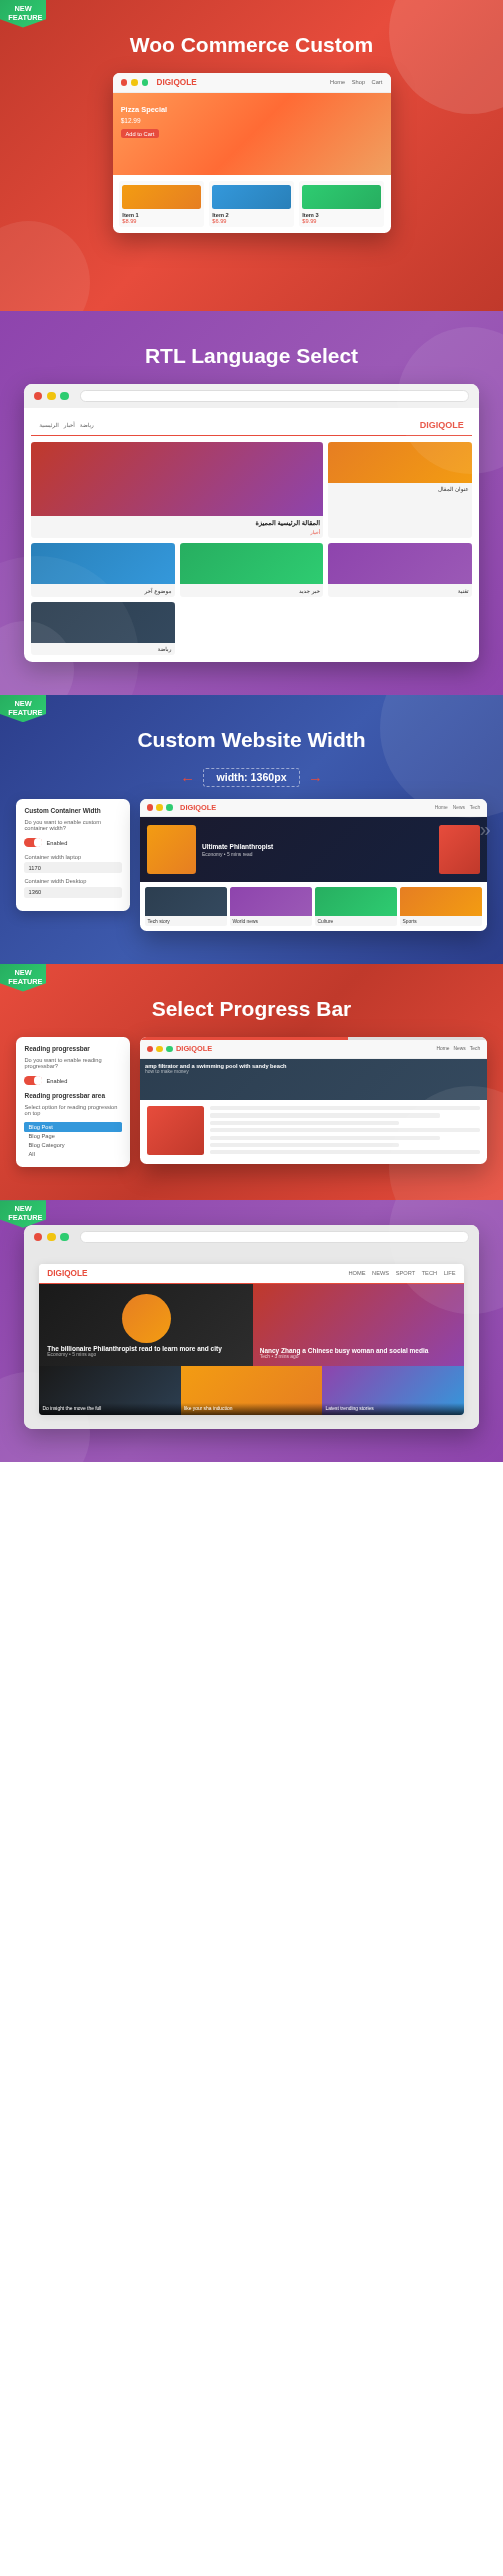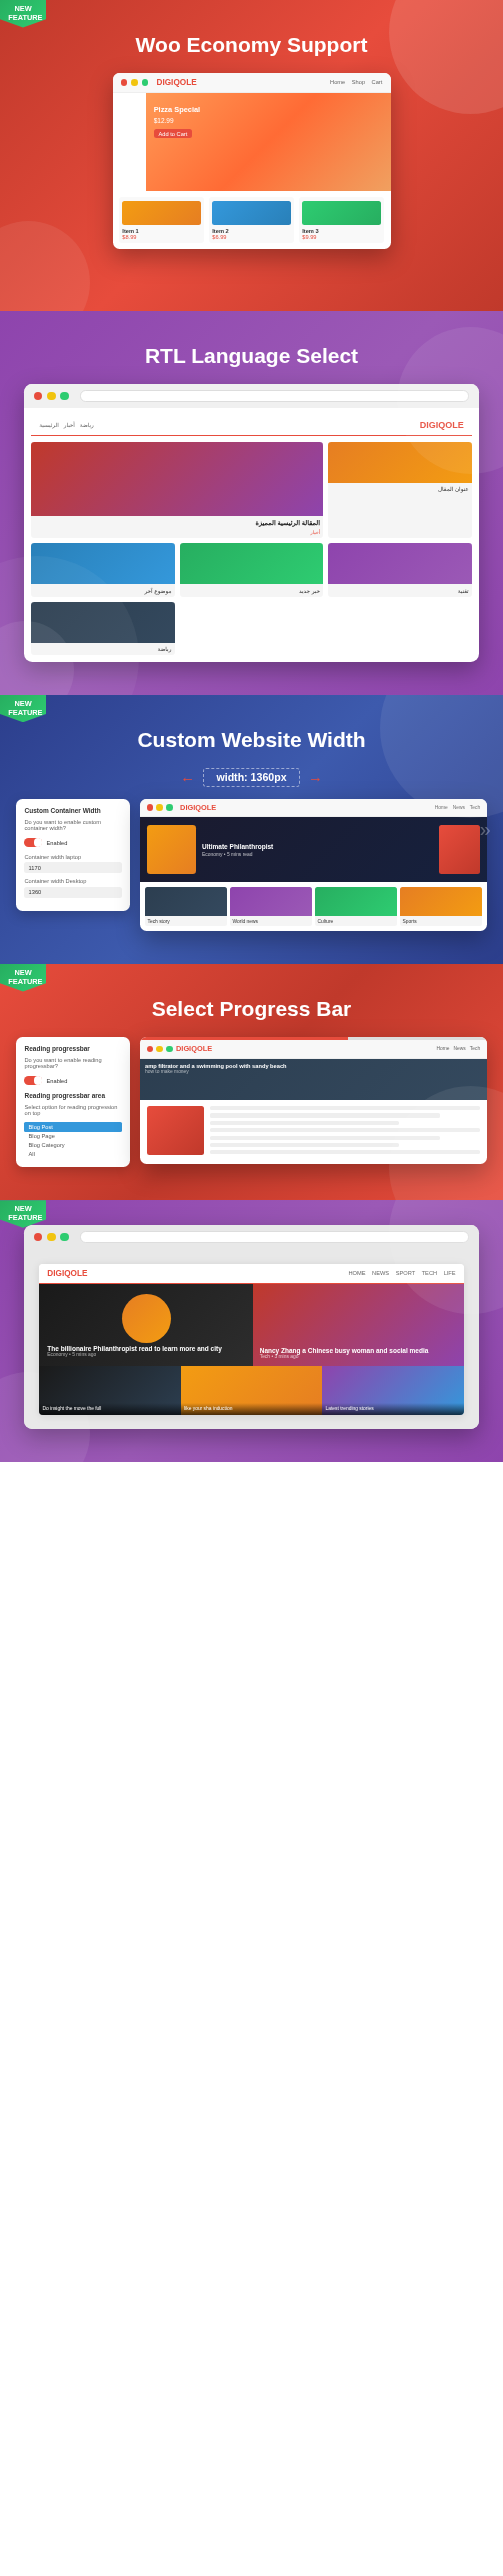--- a/index.html
+++ b/index.html
@@ -138,24 +138,23 @@
       align-items: center;
       gap: 4.1px;
       border-bottom: 0.8px solid #eee;
     }
     .mockup-dot { width: 6.5px; height: 6.5px; border-radius: 50%; }
     .mockup-brand { font-size: 8.2px; font-weight: bold; color: #e74c3c; margin-left: 4.1px; }
     .mockup-nav { display: flex; gap: 6.5px; margin-left: auto; }
     .mockup-nav-item { font-size: 5.7px; color: #666; }
     .mockup-hero {
       position: relative;
-      height: 98px;
+      height: 82px;
       background: linear-gradient(to right, #f5f5f5, #e0e0e0);
       overflow: hidden;
-      margin-left: 33px;
     }
     .mockup-hero-img {
       width: 100%;
       height: 100%;
       background: linear-gradient(135deg, #ff9a56 0%, #ff6b35 50%, #f0a060 100%);
     }
     .mockup-hero-text {
       position: absolute;
       left: 8.2px;
       top: 12.3px;
@@ -586,21 +585,21 @@
 </head>
 <body>
 
 <section class="section-woo">
   <div class="deco-circle" style="width:163px;height:163px;top:-49px;right:-49px;"></div>
   <div class="deco-circle" style="width:123px;height:123px;bottom:-33px;left:-33px;"></div>
 
   <div class="new-feature-badge">NEW
 FEATURE</div>
 
-  <h2 class="section-title">Woo Economy Support</h2>
+  <h2 class="section-title">Woo Commerce Custom</h2>
 
   <div class="woo-content">
 
     <div class="woo-mockup">
       <div class="mockup-header">
         <div class="mockup-dot color-red"></div>
         <div class="mockup-dot color-yellow"></div>
         <div class="mockup-dot color-green"></div>
         <span class="mockup-brand">DIGIQOLE</span>
         <div class="mockup-nav">

